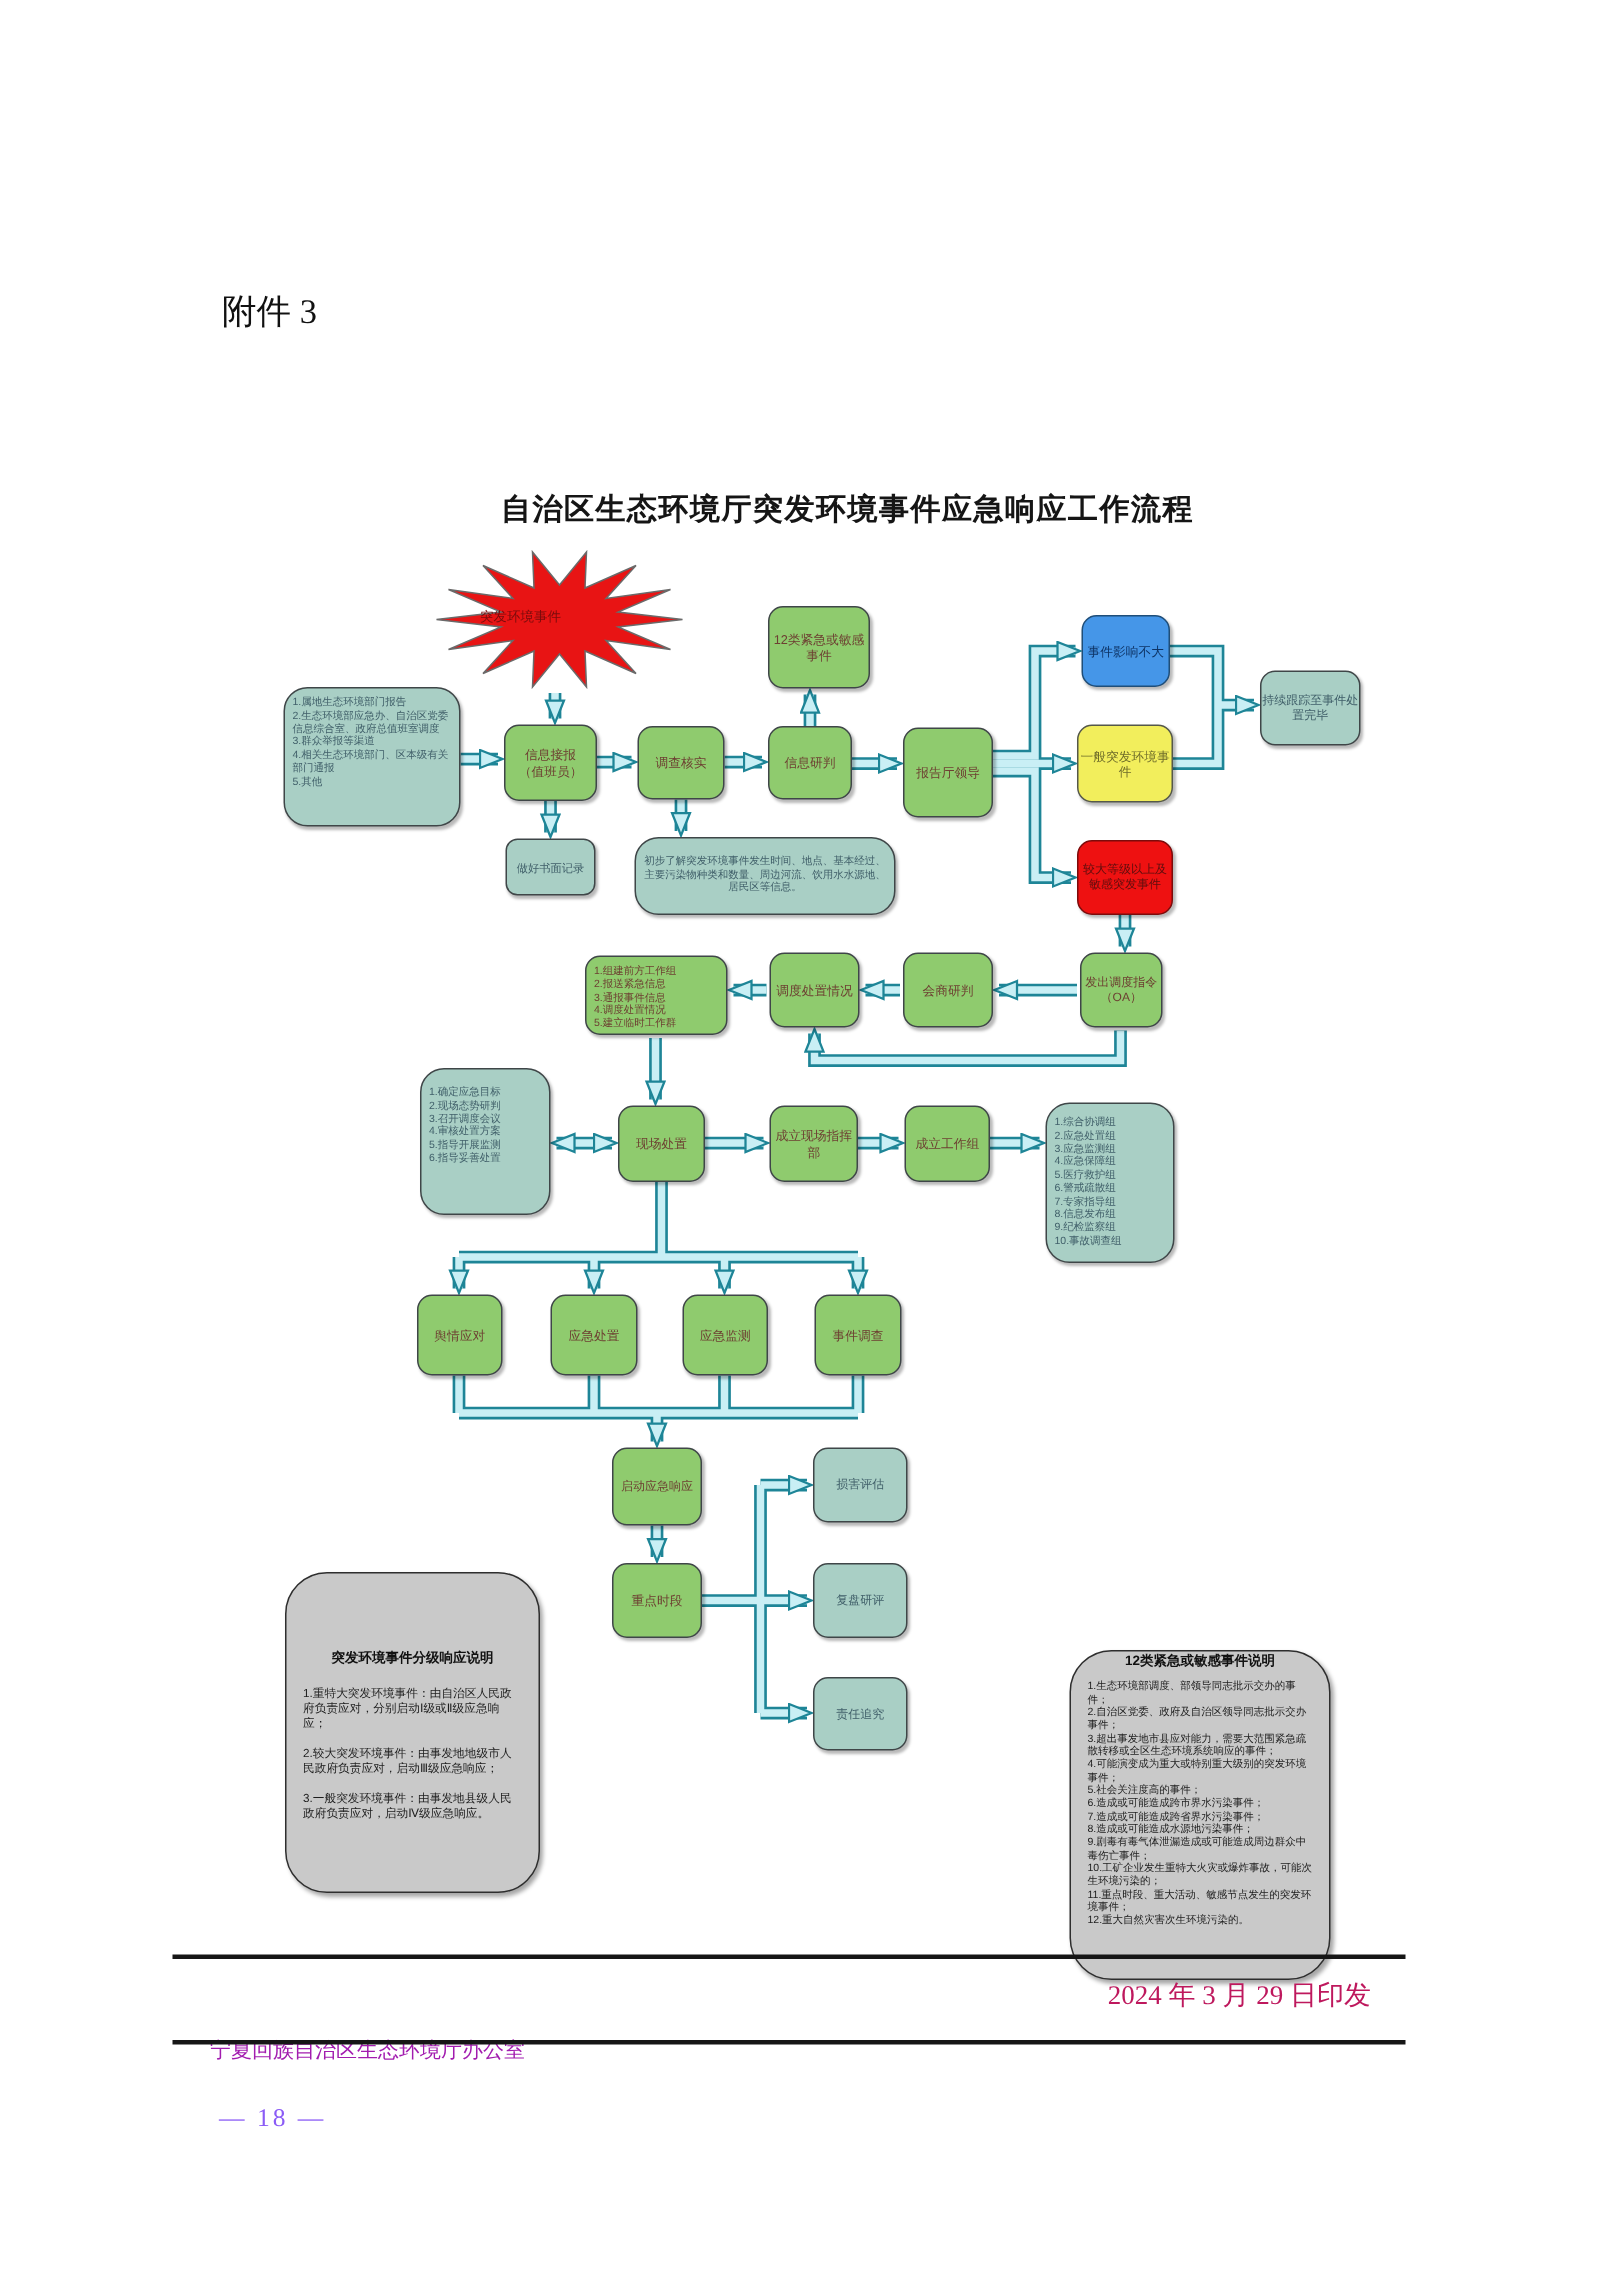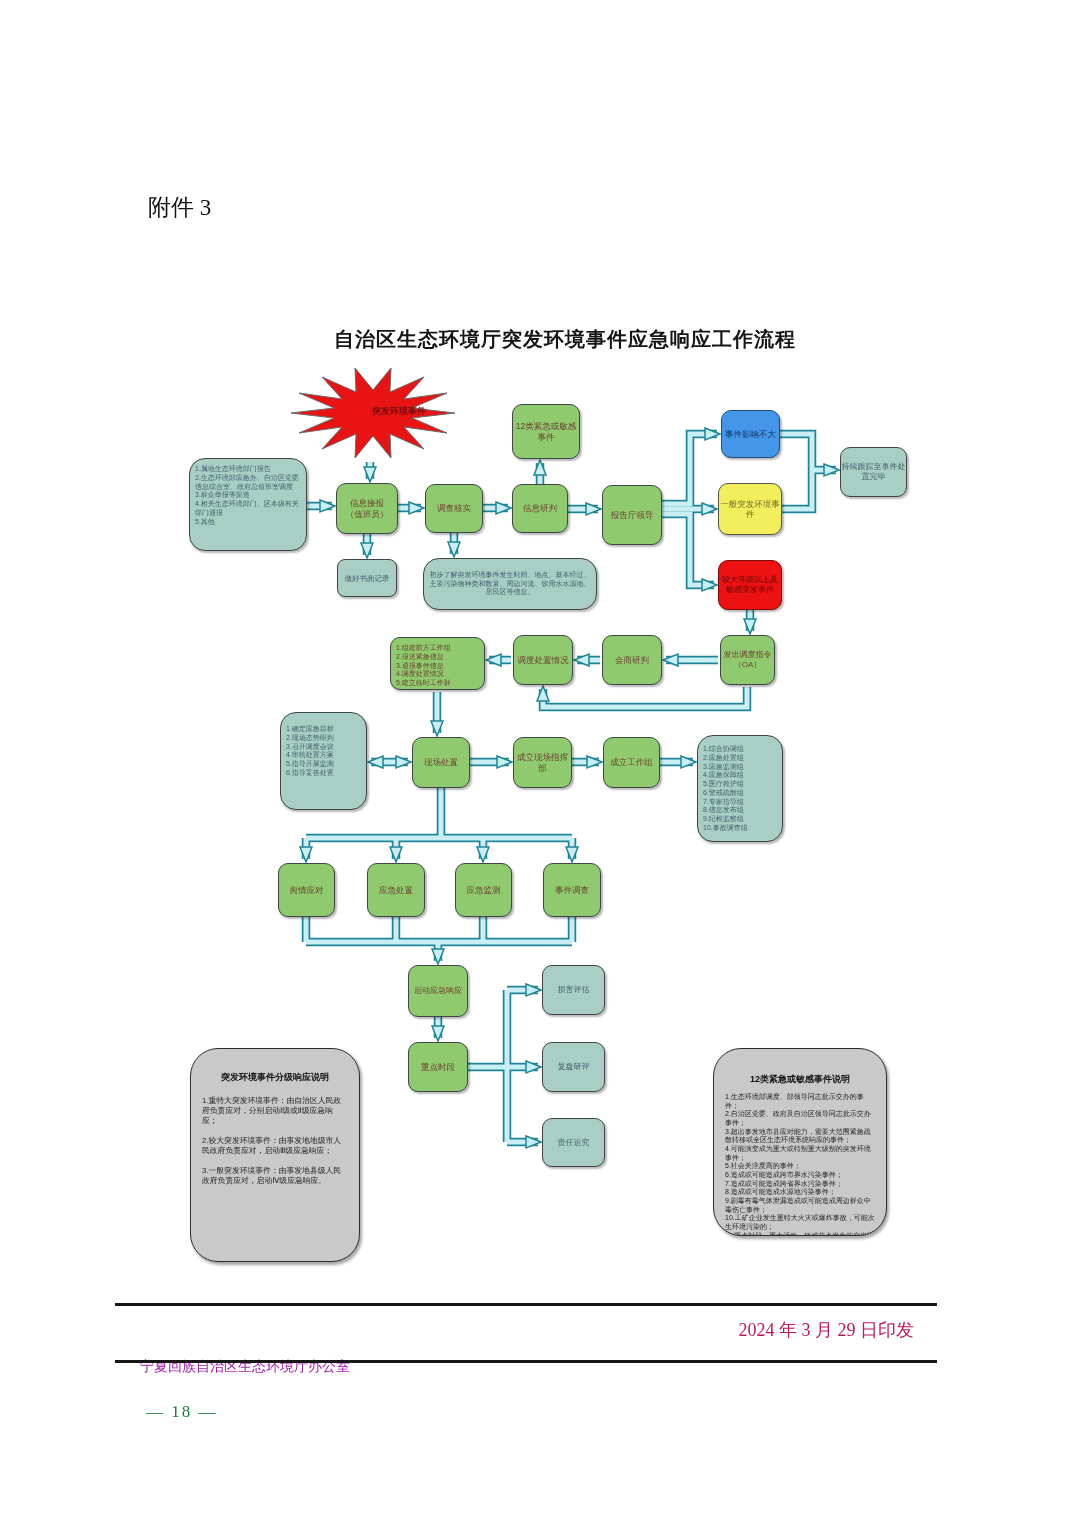--- a/index.html
+++ b/index.html
@@ -25,27 +25,27 @@
   .gray{position:absolute;background:#c9c9c9;border:1.6px solid #2e2e2e;border-radius:28px;
         box-shadow:2px 2.5px 3px rgba(0,0,0,.35);color:#1d1d1d;overflow:hidden}
   .g-title{text-align:center;font-weight:bold;font-size:9px;color:#111}
   .g-body{white-space:pre-line;font-size:7.3px;line-height:1.28;padding:0 11px;text-align:left}
   
   #conn{position:absolute;left:0;top:0;width:1074px;height:1520px;pointer-events:none}
   .c{stroke:#1e8597;stroke-width:8.5;fill:none}
   .c2{stroke:#c9eff5;stroke-width:5;fill:none}
   .c2.end{marker-end:url(#ah)}
   .c2.both{marker-start:url(#ah);marker-end:url(#ah)}
-  .star-label{position:absolute;left:320px;top:405px;width:106px;text-align:right;
-              font-size:9px;font-weight:bold;color:#7a0c0c}
+  .star-label{position:absolute;left:320px;top:405px;width:106px;text-align:left;
+              font-size:9px;font-weight:normal;color:#7a0c0c}
   
   .rule{position:absolute;left:115px;width:822px;height:2.5px;background:#161616}
   .footer-office{position:absolute;left:140px;top:1358px;font-size:14px;color:#a21caf}
   .footer-date{position:absolute;right:160px;top:1318px;font-size:18px;color:#be185d}
-  .pagenum{position:absolute;left:146px;top:1402px;font-size:17px;color:#15803d;letter-spacing:2px}
+  .pagenum{position:absolute;left:146px;top:1402px;font-size:17px;color:#8b5cf6;letter-spacing:2px}
 </style>
 </head>
 <body>
 
 <div class="page">
 
   <div class="attachment serif">附件 3</div>
   <div class="fc-title serif">自治区生态环境厅突发环境事件应急响应工作流程</div>
 
   <svg id="conn" viewBox="0 0 1074 1520">
@@ -205,29 +205,29 @@
   <div class="node green" style="left:367px;top:863px;width:58px;height:54px">应急处置</div>
   <div class="node green" style="left:455px;top:863px;width:57px;height:54px">应急监测</div>
   <div class="node green" style="left:543px;top:863px;width:58px;height:54px">事件调查</div>
 
   <div class="node green" style="left:408px;top:965px;width:60px;height:52px;font-size:8px">启动应急响应</div>
   <div class="node green" style="left:408px;top:1042px;width:60px;height:50px">重点时段</div>
   <div class="node teal" style="left:542px;top:965px;width:63px;height:50px">损害评估</div>
   <div class="node teal" style="left:542px;top:1042px;width:63px;height:50px">复盘研评</div>
   <div class="node teal" style="left:542px;top:1118px;width:63px;height:49px">责任追究</div>
 
-  <div class="gray" style="left:190px;top:1048px;width:170px;height:214px;padding-top:22px">
+  <div class="gray" style="left:190px;top:1048px;width:170px;height:214px;padding-top:50px">
     <div class="g-title">突发环境事件分级响应说明</div>
     <div class="g-body" style="margin-top:12px;font-size:7.8px">1.重特大突发环境事件：由自治区人民政府负责应对，分别启动Ⅰ级或Ⅱ级应急响应；
 
 2.较大突发环境事件：由事发地地级市人民政府负责应对，启动Ⅲ级应急响应；
 
 3.一般突发环境事件：由事发地县级人民政府负责应对，启动Ⅳ级应急响应。</div>
   </div>
-  <div class="gray" style="left:713px;top:1048px;width:174px;height:188px;padding-top:24px">
+  <div class="gray" style="left:713px;top:1100px;width:174px;height:220px;">
     <div class="g-title">12类紧急或敏感事件说明</div>
     <div class="g-body" style="margin-top:7px;font-size:7px;line-height:1.24">1.生态环境部调度、部领导同志批示交办的事件；
 2.自治区党委、政府及自治区领导同志批示交办事件；
 3.超出事发地市县应对能力，需要大范围紧急疏散转移或全区生态环境系统响应的事件；
 4.可能演变成为重大或特别重大级别的突发环境事件；
 5.社会关注度高的事件；
 6.造成或可能造成跨市界水污染事件；
 7.造成或可能造成跨省界水污染事件；
 8.造成或可能造成水源地污染事件；
 9.剧毒有毒气体泄漏造成或可能造成周边群众中毒伤亡事件；

